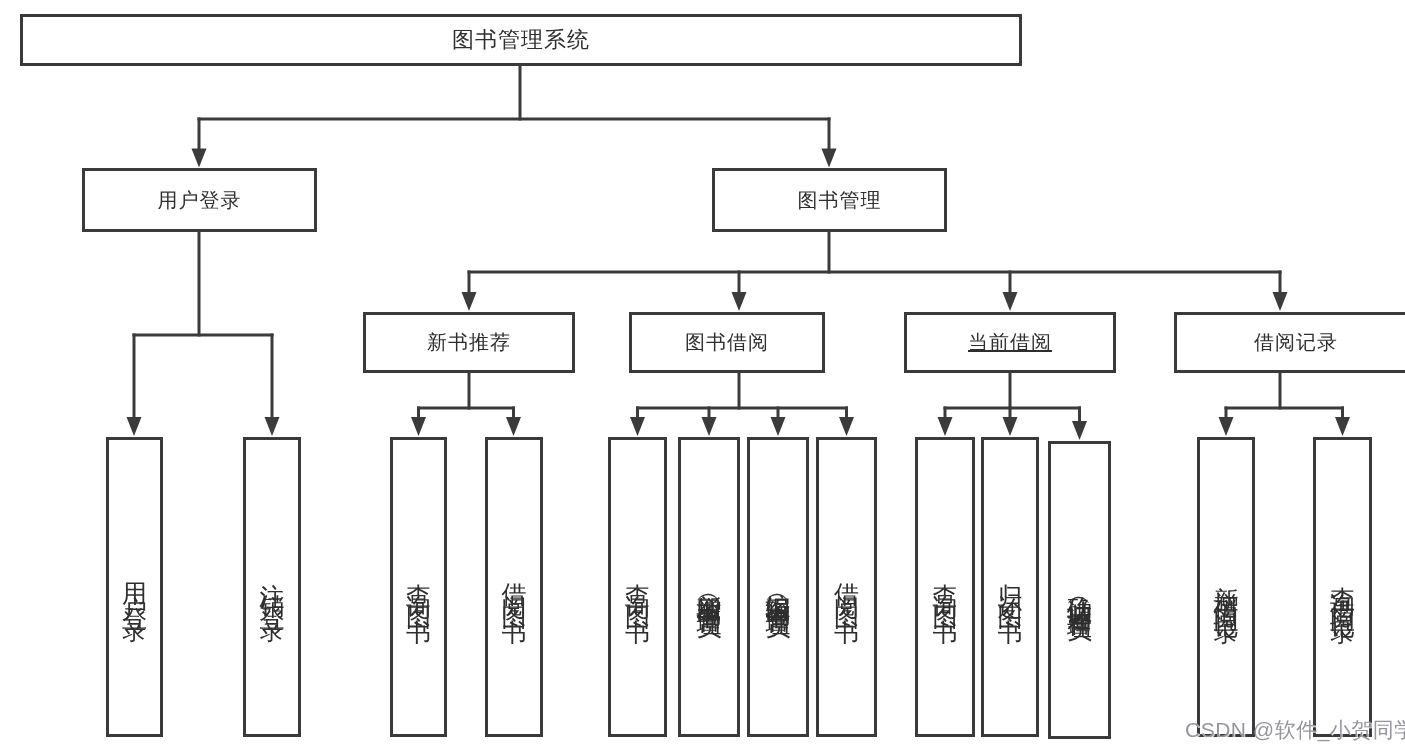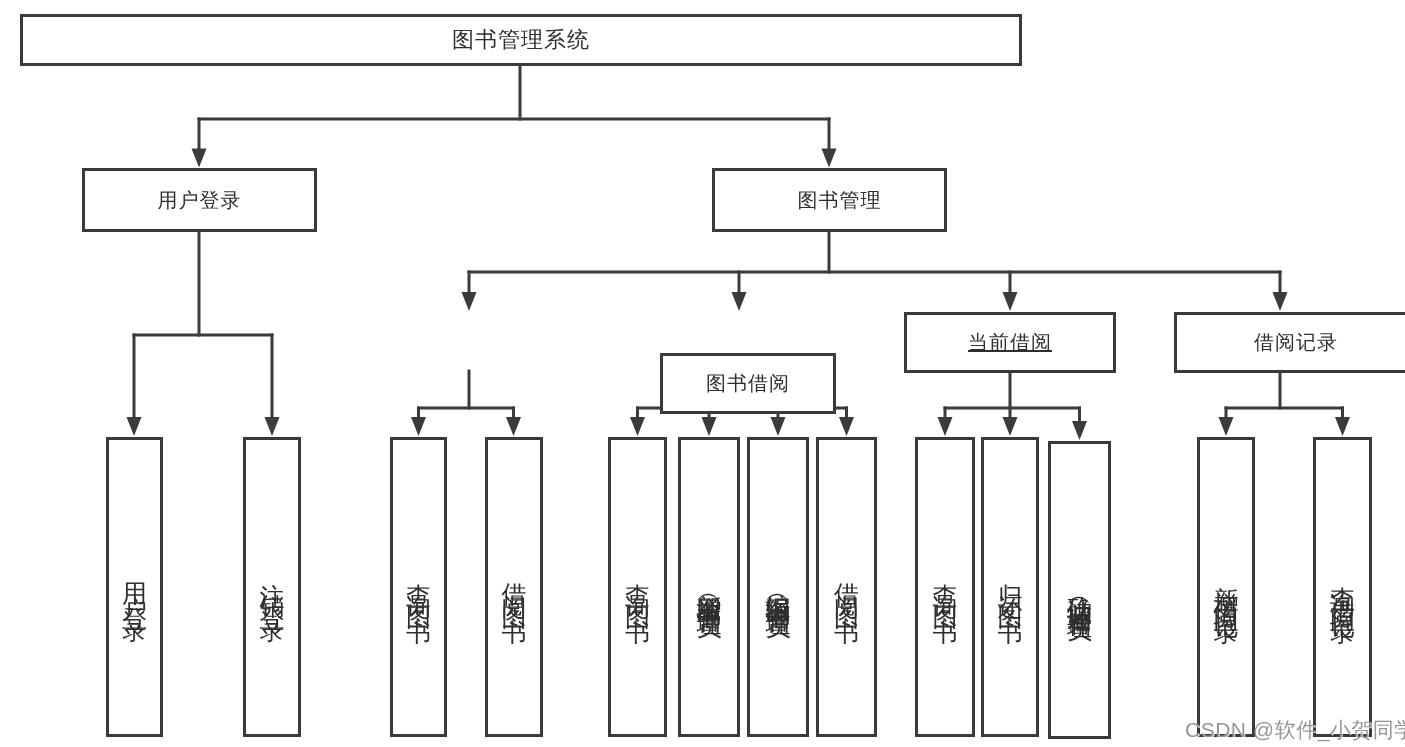--- a/index.html
+++ b/index.html
@@ -122,21 +122,24 @@
     <span>图书管理系统</span>
   </div>
 
   <div class="box h" style="left:82px; top:168px; width:235px; height:64px;">
     <span>用户登录</span>
   </div>
   <div class="box h" style="left:712px; top:168px; width:235px; height:64px;padding-left:20px;">
     <span>图书管理</span>
   </div>
 
-  <div class="box h" style="left:660px; top:312px; width:176px; height:61px;margin-top:41px;">
+  <div class="box h" style="left:363px; top:312px; width:212px; height:61px;">
+    <span>新书推荐</span>
+  </div>
+  <div class="box h" style="left:629px; top:312px; width:196px; height:61px;">
     <span>图书借阅</span>
   </div>
   <div class="box h" style="left:904px; top:312px; width:212px; height:61px;text-decoration:underline;">
     <span>当前借阅</span>
   </div>
   <div class="box h" style="left:1174px; top:312px; width:244px; height:61px;text-align:center;">
     <span>借阅记录</span>
   </div>
 
   <div class="box v v4" style="left:106px; top:437px; width:57px; height:300px;">

